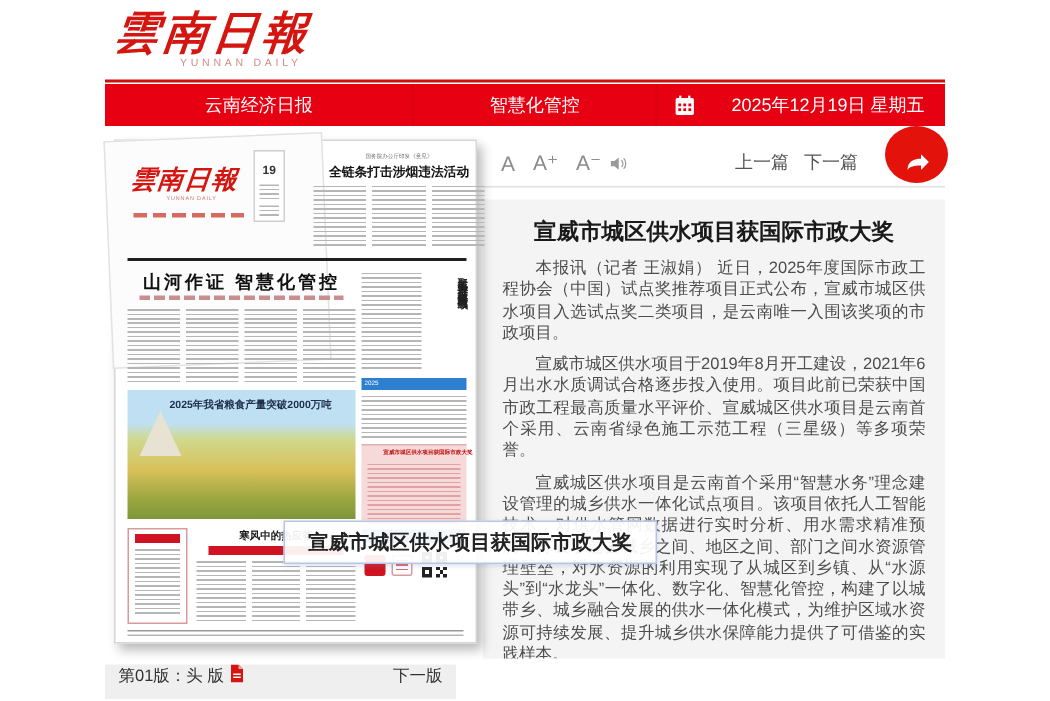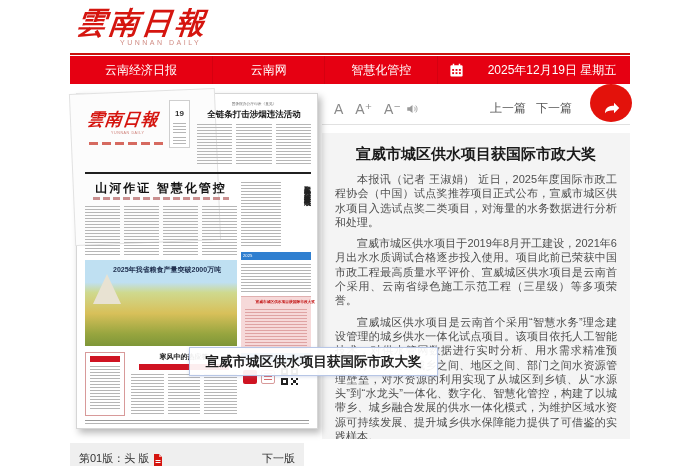--- a/index.html
+++ b/index.html
@@ -34,21 +34,21 @@
   .txp { background:repeating-linear-gradient(#dfa3a3 0 1px, transparent 1px 3px); }
   .np-logo { left:10px; top:14px; font-family:"DejaVu Serif","Liberation Serif",serif; font-style:italic;
     font-weight:bold; font-size:17px; color:#d5150f; letter-spacing:1px; transform:skewX(-6deg); }
   .np-logo-en { left:34px; top:37px; font-size:6px; transform:scale(0.6); transform-origin:left top; color:#cc7a72; letter-spacing:1px; }
   .np-slogan { left:12px; top:48px; width:76px; height:3px;
     background:repeating-linear-gradient(90deg,#d66a60 0 9px, transparent 9px 13px); }
   .np-datebox { left:92px; top:6px; width:21px; height:48px; border:1px solid #cfcfcf; background:#fff; }
   .np-date-day { position:static; display:block; text-align:center; margin-top:8px; font-size:8px; font-weight:bold; color:#333; }
   .np-datebox .tx { left:3px; right:3px; height:10px; top:22px; }
   .np-datebox .tx.b2 { top:36px; height:8px; }
-  .np-topstory { left:120px; top:6px; width:114px; }
+  .np-topstory { left:132px; top:6px; width:114px; }
   .np-kicker { position:static; display:block; text-align:center; font-size:6px; transform:scale(0.62); color:#666; white-space:nowrap; }
   .np-topline { position:static; display:block; text-align:center; font-size:8.5px; font-weight:bold; color:#141414; white-space:nowrap; }
   .np-topcols { position:static; display:flex; gap:4px; margin-top:3px; }
   .np-topcols span { position:static; flex:1; height:40px; }
   .np-rule { left:8px; width:226px; top:78px; height:2px; background:#202020; }
   .np-mainline { left:8px; top:86px; width:152px; text-align:center; font-size:12px; font-weight:bold;
     letter-spacing:2px; color:#111; white-space:nowrap; }
   .np-mainsub { left:16px; top:103px; width:136px; height:3px;
     background:repeating-linear-gradient(90deg,#c98f8f 0 7px, transparent 7px 10px); }
   .np-cols { left:8px; top:112px; width:152px; height:50px; display:flex; gap:4px; }
@@ -105,39 +105,38 @@
   .article-title { text-align:center; font-size:15px; font-weight:bold; color:#1a1a1a; margin-bottom:8px; }
   .article-body p { font-size:11px; line-height:1.3; color:#4d4d4d; text-align:justify; text-indent:2em; margin-bottom:7px; }
 
   
   .tooltip { position:absolute; left:119px; top:347px; width:249px; height:29px; background:rgba(255,255,255,0.93);
     border:1px solid #b7c6e6; display:flex; align-items:center; justify-content:center; font-size:13.5px;
     font-weight:bold; color:#222; z-index:20; box-shadow:0 1px 3px rgba(120,140,190,0.25); }
 
   
   .page-bar { position:absolute; left:0; top:443px; width:234px; height:23px; background:#efefef;
-    display:flex; align-items:flex-end; padding:0 9px; font-size:11px; color:#333; }
+    display:flex; align-items:flex-start; padding:0 9px; font-size:11px; color:#333; }
   .page-bar .pdf { margin-left:4px; cursor:pointer; display:flex; }
   .page-bar .next { margin-left:auto; cursor:pointer; }
 </style>
 </head>
 <body>
 
 <div class="shell">
 
   <div class="site-header">
     <div class="logo">
       <div class="logo-cn">雲南日報</div>
       <div class="logo-en">YUNNAN DAILY</div>
     </div>
   </div>
 
   <div class="nav">
     <div class="nav-item wide">云南经济日报</div>
-    <div class="nav-item">云南网</div>
     <div class="nav-item">智慧化管控</div>
     <div class="nav-cal">
       <svg width="15" height="15" viewBox="0 0 16 16">
         <rect x="1.5" y="2.5" width="13" height="12" rx="1.2" fill="#fff"></rect>
         <rect x="4" y="0.8" width="1.6" height="3" fill="#fff"></rect>
         <rect x="10.4" y="0.8" width="1.6" height="3" fill="#fff"></rect>
         <rect x="3.4" y="6.4" width="2" height="2" fill="#e60012"></rect>
           <rect x="7" y="6.4" width="2" height="2" fill="#e60012"></rect>
           <rect x="10.6" y="6.4" width="2" height="2" fill="#e60012"></rect>
         <rect x="3.4" y="9.8" width="2" height="2" fill="#e60012"></rect>
@@ -241,21 +240,21 @@
           <span>下一篇</span>
         </div>
         <div class="back-btn">
           <svg width="18" height="14" viewBox="0 0 24 18">
             <path d="M4 16c0-8 6-10 12-10V2l7 7-7 7v-4c-6 0-10 1-12 4z" fill="#ffffff"></path>
           </svg>
         </div>
       </div>
       <div class="article-body">
         <div class="article-title">宣威市城区供水项目获国际市政大奖</div>
-        <p>本报讯（记者 王淑娟） 近日，2025年度国际市政工程协会（中国）试点奖推荐项目正式公布，宣威市城区供水项目入选试点奖二类项目，对海量的水务数据进行分析和处理。</p>
+        <p>本报讯（记者 王淑娟） 近日，2025年度国际市政工程协会（中国）试点奖推荐项目正式公布，宣威市城区供水项目入选试点奖二类项目，是云南唯一入围该奖项的市政项目。</p>
         <p>宣威市城区供水项目于2019年8月开工建设，2021年6月出水水质调试合格逐步投入使用。项目此前已荣获中国市政工程最高质量水平评价、宣威城区供水项目是云南首个采用、云南省绿色施工示范工程（三星级）等多项荣誉。</p>
         <p>宣威城区供水项目是云南首个采用“智慧水务”理念建设管理的城乡供水一体化试点项目。该项目依托人工智能技术，对供水管网数据进行实时分析、用水需求精准预测，打破了过去城乡之间、地区之间、部门之间水资源管理壁垒，对水资源的利用实现了从城区到乡镇、从“水源头”到“水龙头”一体化、数字化、智慧化管控，构建了以城带乡、城乡融合发展的供水一体化模式，为维护区域水资源可持续发展、提升城乡供水保障能力提供了可借鉴的实践样本。</p>
         <p>项目融合物联网、大数据、5G等高新技术构建的“1+N”智慧水务系统管理平台，实现了无人值守智慧化运维管理，对水库、泵站、管网、水厂等进行实时监控，对海量的水务数据进行分析和处理，为决策提供科学依据，大大提高了供水系统的运行效率和安全性。平台还推出了线上业务办理功能，用户只需通过手机，就能轻松办理报漏、报修、水费缴纳等业务，还能随时查看家里的用水趋势、水质等情况，享受到了更加便捷的用水服务。</p>
       </div>
     </div>
   </div>
 
   <div class="tooltip">宣威市城区供水项目获国际市政大奖</div>
 
   <div class="page-bar">

